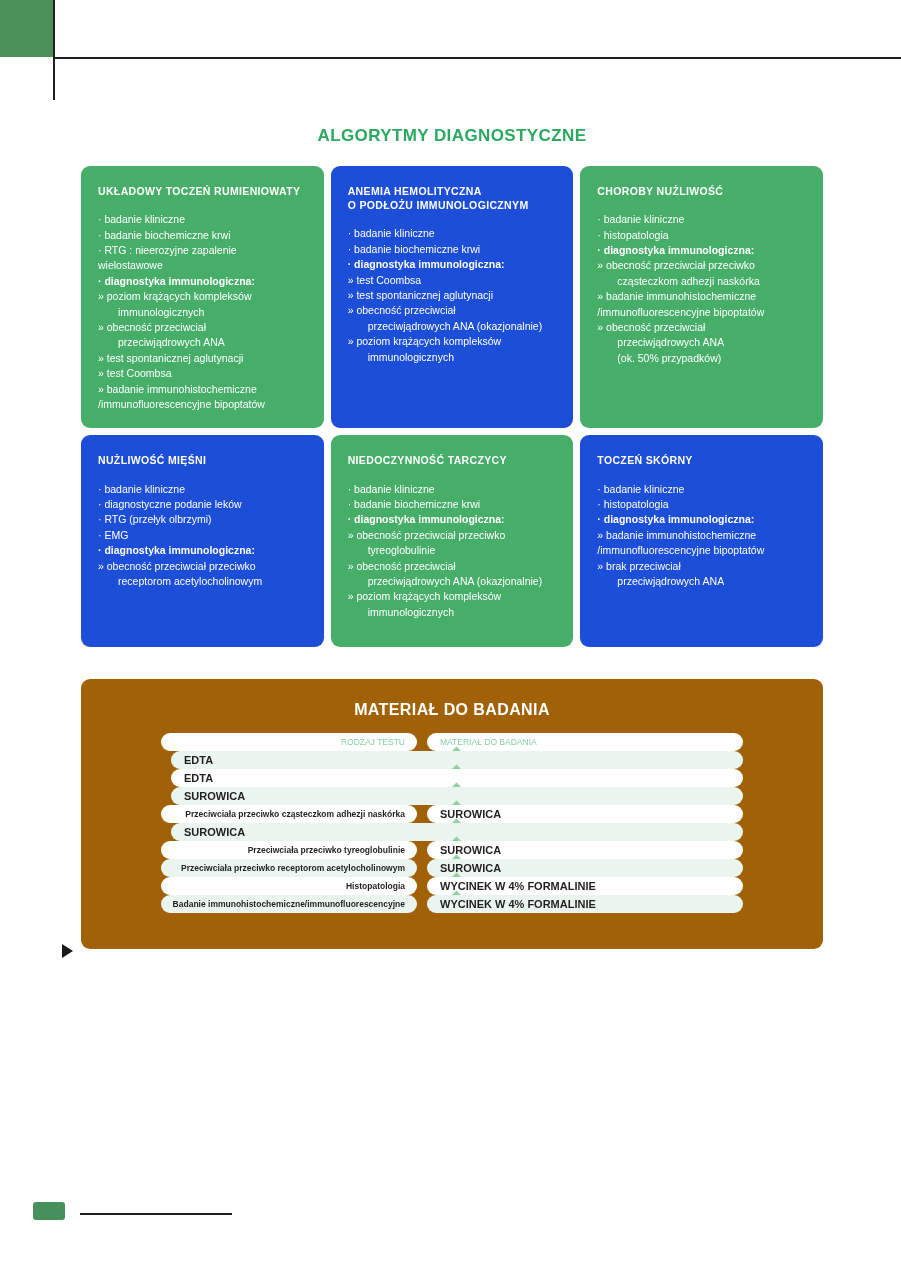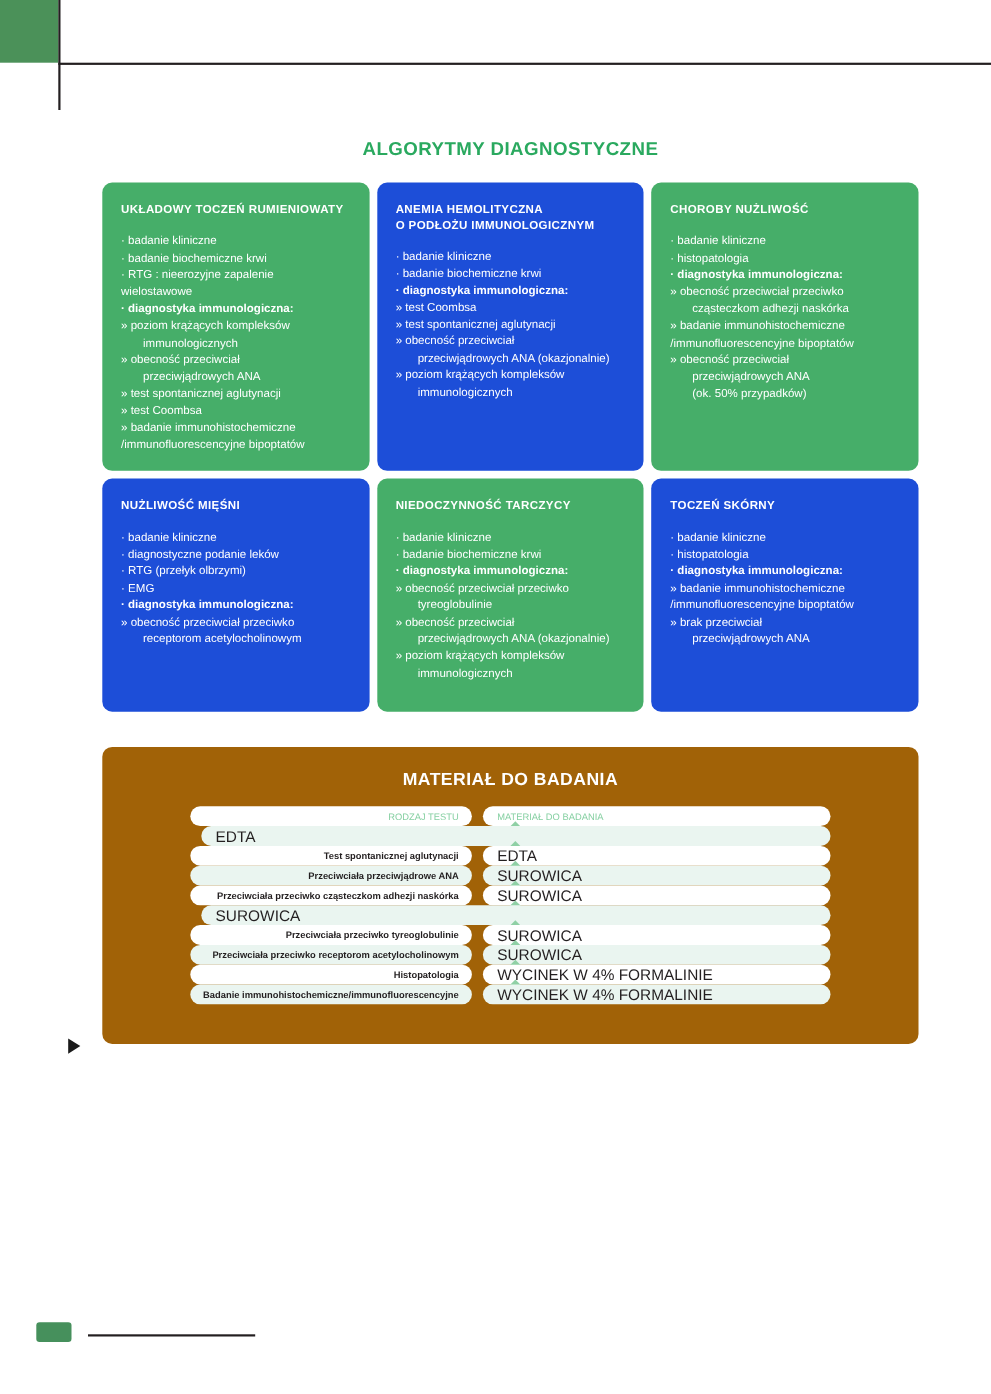--- a/index.html
+++ b/index.html
@@ -53,21 +53,21 @@
     left: 62px; top: 944px;
     width: 0; height: 0;
     border-left: 11px solid #1a1a1a;
     border-top: 7px solid transparent;
     border-bottom: 7px solid transparent;
   }
 
   
   .infographic {
     position: absolute;
-    left: 93px;
+    left: 81px;
     top: 126px;
     width: 742px;
   }
 
   .main-title {
     text-align: center;
     font-size: 17px;
     font-weight: bold;
     letter-spacing: 0.4px;
     color: #2aa95f;
@@ -159,22 +159,22 @@
     border-radius: 9px;
   }
   .trow .gap { width: 10px; }
   .trow .cell-material {
     flex: 1 1 auto;
     padding-left: 13px;
     box-sizing: border-box;
     height: 100%;
     display: flex;
     align-items: center;
-    font-size: 14px;
-    font-weight: normal;
+    font-size: 11px;
+    font-weight: bold;
     color: #231f20;
     background: #ffffff;
     border-radius: 9px;
   }
   .trow.alt .cell-test,
   .trow.alt .cell-material { background: #eaf5f0; }
   .trow.head .cell-test,
   .trow.head .cell-material {
     color: #86d0a2;
     font-weight: normal;
@@ -305,27 +305,25 @@
           <div class="gap"></div>
           <div class="cell-material">MATERIAŁ DO BADANIA</div>
           <div class="diamond"></div>
         </div>
         <div class="trow alt">
           <div class="gap"></div>
           <div class="cell-material">EDTA</div>
           <div class="diamond"></div>
         </div>
         <div class="trow">
-          <div class="cell-test">Test spontanicznej aglutynacji</div>
           <div class="gap"></div>
           <div class="cell-material">EDTA</div>
           <div class="diamond"></div>
         </div>
         <div class="trow alt">
-          <div class="cell-test">Przeciwciała przeciwjądrowe ANA</div>
           <div class="gap"></div>
           <div class="cell-material">SUROWICA</div>
           <div class="diamond"></div>
         </div>
         <div class="trow">
           <div class="cell-test">Przeciwciała przeciwko cząsteczkom adhezji naskórka</div>
           <div class="gap"></div>
           <div class="cell-material">SUROWICA</div>
           <div class="diamond"></div>
         </div>

